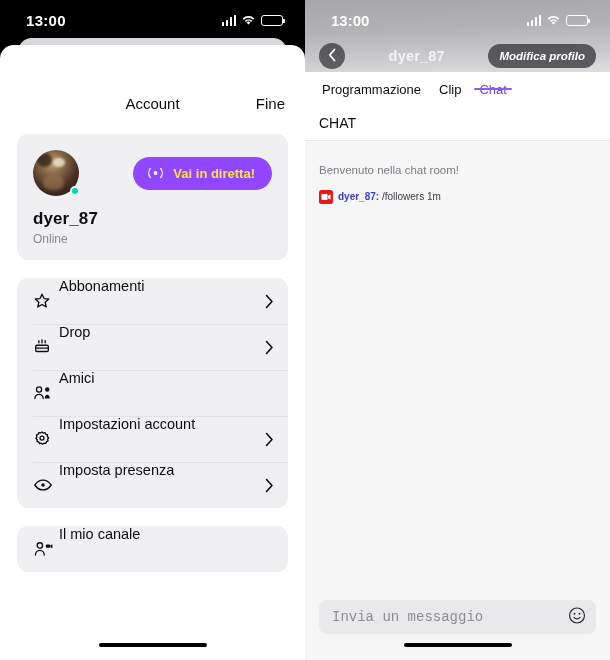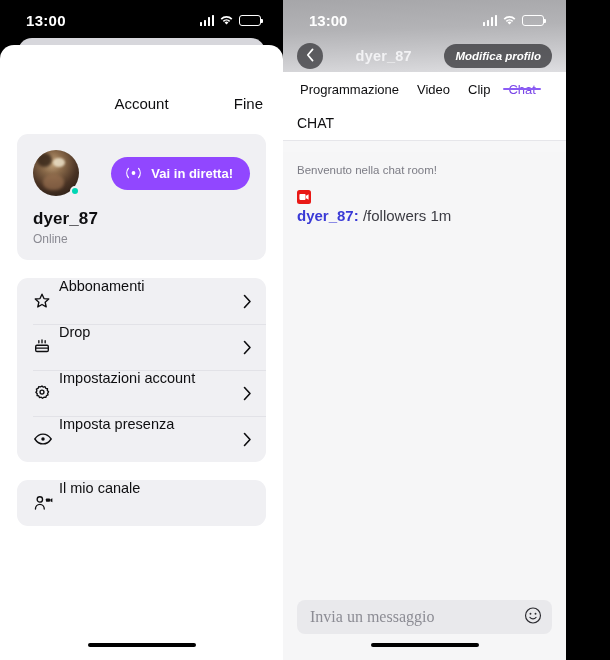--- a/index.html
+++ b/index.html
@@ -2,21 +2,21 @@
 <html><head>
 <meta charset="utf-8">
 <style>
   * { box-sizing: border-box; margin: 0; padding: 0; }
   html, body {
     width: 610px; height: 660px;
     font-family: "Liberation Sans", sans-serif;
     background: #000;
     overflow: hidden;
   }
-  .screen { position: relative; width: 566px; height: 660px; display: flex; }
+  .screen { position: relative; width: 610px; height: 660px; display: flex; }
 
   
   .phone-left {
     position: relative;
     width: 305px; height: 660px;
     background: #000;
     overflow: hidden;
   }
   .statusbar {
     position: relative;
@@ -90,21 +90,21 @@
     position: absolute; left: 8%; top: 6%; width: 34%; height: 30%;
     background: rgba(60,42,28,.9); border-radius: 50%; filter: blur(1.6px);
   }
   .online-dot {
     position: absolute; right: -1px; bottom: 0px;
     width: 10px; height: 10px; border-radius: 50%;
     background: #00d6b4; border: 2px solid #f0f0f3;
   }
   .live-btn {
     display: flex; align-items: center; gap: 9px;
-    background: #9147ff; color: #ffffff;
+    background: #9147ff; color: #fde047;
     border: none; border-radius: 18px;
     padding: 9px 17px 9px 14px;
     font-size: 13px; font-weight: bold;
     font-family: "Liberation Sans", sans-serif;
     cursor: pointer;
   }
   .live-ico { display: inline-flex; align-items: center; }
   .username { margin-top: 13px; font-size: 17px; font-weight: bold; color: #0e0e10; letter-spacing: .1px; }
   .userstatus { margin-top: 3px; font-size: 12px; color: #8a8a92; }
 
@@ -190,21 +190,21 @@
     font-size: 14px; color: #0e0e10;
     border-bottom: 1px solid #e6e6ea;
   }
   .chat-body {
     position: absolute; top: 152px; left: 0; right: 0; bottom: 70px;
     background: #f6f6f7;
     padding: 12px 14px 0 14px;
     overflow: hidden;
   }
   .chat-welcome { font-size: 11.5px; color: #7c7c85; margin-bottom: 14px; }
-  .chat-msg { display: flex; align-items: flex-start; gap: 5px; font-size: 15px; line-height: 14px; flex-direction: column; }
+  .chat-msg { display: flex; align-items: flex-start; gap: 5px; font-size: 10px; line-height: 14px; }
   .badge-broadcaster {
     width: 14px; height: 14px; border-radius: 2.5px;
     background: #e91916; flex: none;
     display: flex; align-items: center; justify-content: center;
     margin-top: 0px;
   }
   .msg-user { color: #3a3ad6; font-weight: bold; }
   .msg-text { color: #3b3b42; }
 
   .composer {
@@ -212,22 +212,22 @@
     background: #f6f6f7;
     padding: 10px 14px 0 14px;
   }
   .composer-inner {
     position: relative;
     height: 34px; background: #e9e9ec; border-radius: 8px;
     display: flex; align-items: center; padding: 0 38px 0 13px;
   }
   .composer-input {
     border: none; background: transparent; outline: none;
-    width: 100%; font-size: 16px; color: #0e0e10;
-    font-family: Liberation Serif, serif;
+    width: 100%; font-size: 14px; color: #0e0e10;
+    font-family: Liberation Mono, monospace;
   }
   .composer-input::placeholder { color: #8c8c94; }
   .emoji-btn {
     position: absolute; right: 10px; top: 50%; transform: translateY(-50%);
     background: none; border: none; cursor: pointer;
     display: flex; align-items: center;
   }
   .home-bar-r {
     position: absolute; bottom: 13px; left: 50%; transform: translateX(-50%);
     width: 108px; height: 4.5px; border-radius: 3px; background: #000;
@@ -317,20 +317,31 @@
             </svg>
           </span>
           <span class="menu-label">Drop</span>
           <span class="chev">
             <svg width="9" height="15" viewBox="0 0 9 15">
                 <path d="M1.5 1.5 7 7.5 1.5 13.5" fill="none" stroke="#0e0e10" stroke-width="1.6" stroke-linecap="round" stroke-linejoin="round"></path>
               </svg>
           </span>
         </div>
 
+        <div class="menu-row">
+          <span class="menu-ico">
+            <svg width="19" height="18" viewBox="0 0 22 20">
+              <circle cx="7" cy="6" r="3" fill="none" stroke="#0e0e10" stroke-width="1.5"></circle>
+              <path d="M2.2 16.5c0-3 2.2-5 4.8-5s4.8 2 4.8 5" fill="none" stroke="#0e0e10" stroke-width="1.5" stroke-linecap="round"></path>
+              <circle cx="16.5" cy="6" r="2.6" fill="#0e0e10"></circle>
+              <path d="M13.6 16.5c0-2.8 1.4-4.6 2.9-4.6s2.9 1.8 2.9 4.6z" fill="#0e0e10"></path>
+            </svg>
+          </span>
+          <span class="menu-label">Amici</span>
+        </div>
 
         <div class="menu-row">
           <span class="menu-ico">
             <svg width="18" height="18" viewBox="0 0 20 20">
               <path d="M10 2.2l1.5 1.3 1.9-.5.8 1.8 1.9.5-.2 2 1.4 1.4-1.1 1.6.5 1.9-1.8.8-.7 1.9-2-.2-1.6 1.2-1.5-1.3-1.9.5-.8-1.8-1.9-.5.2-2L3.2 9.2l1.1-1.6-.5-1.9 1.8-.8.7-1.9 2 .2z" fill="none" stroke="#0e0e10" stroke-width="1.5" stroke-linejoin="round"></path>
               <circle cx="10" cy="9" r="2.2" fill="none" stroke="#0e0e10" stroke-width="1.5"></circle>
             </svg>
           </span>
           <span class="menu-label">Impostazioni account</span>
           <span class="chev">
@@ -403,23 +414,20 @@
             </svg>
         </span>
       </button>
       <span class="r-title">dyer_87</span>
       <button class="edit-btn">Modifica profilo</button>
     </div>
 
     <div class="tabs">
       <div class="tab">
         <span>Programmazione</span>
-      </div>
-      <div class="tab">
-        <span>Video</span>
       </div>
       <div class="tab">
         <span>Clip</span>
       </div>
       <div class="tab active">
         <span>Chat</span>
       </div>
     </div>
 
     <div class="chat-head">CHAT</div>

